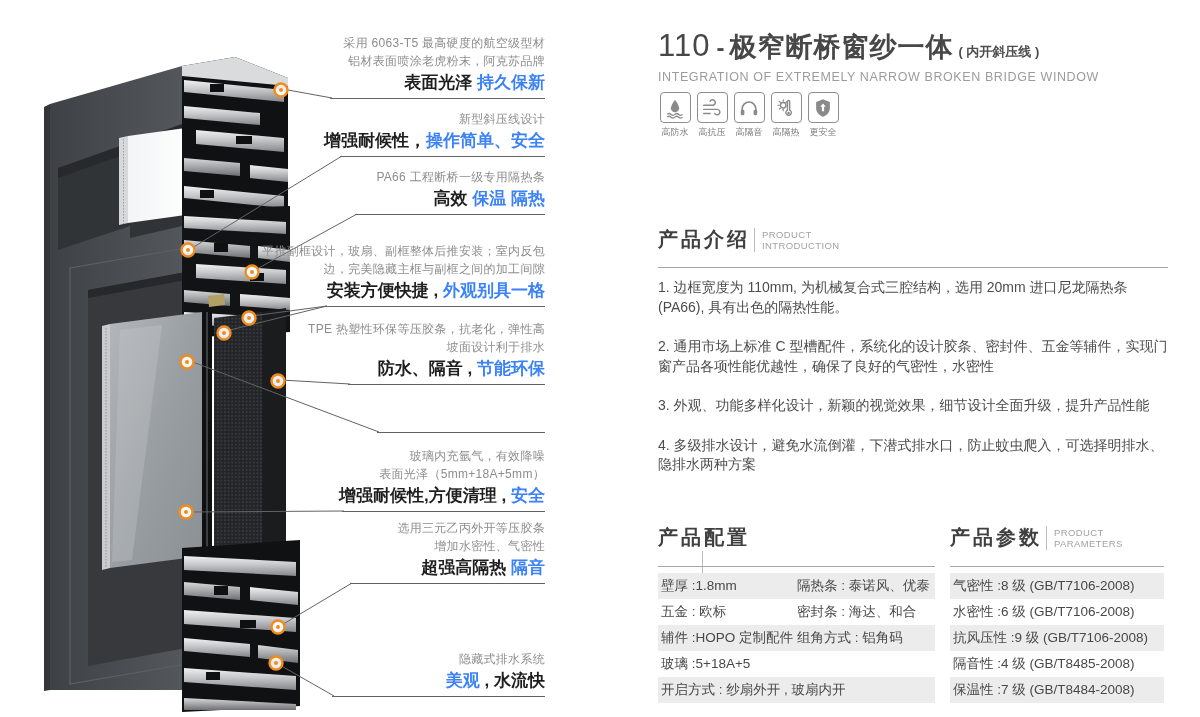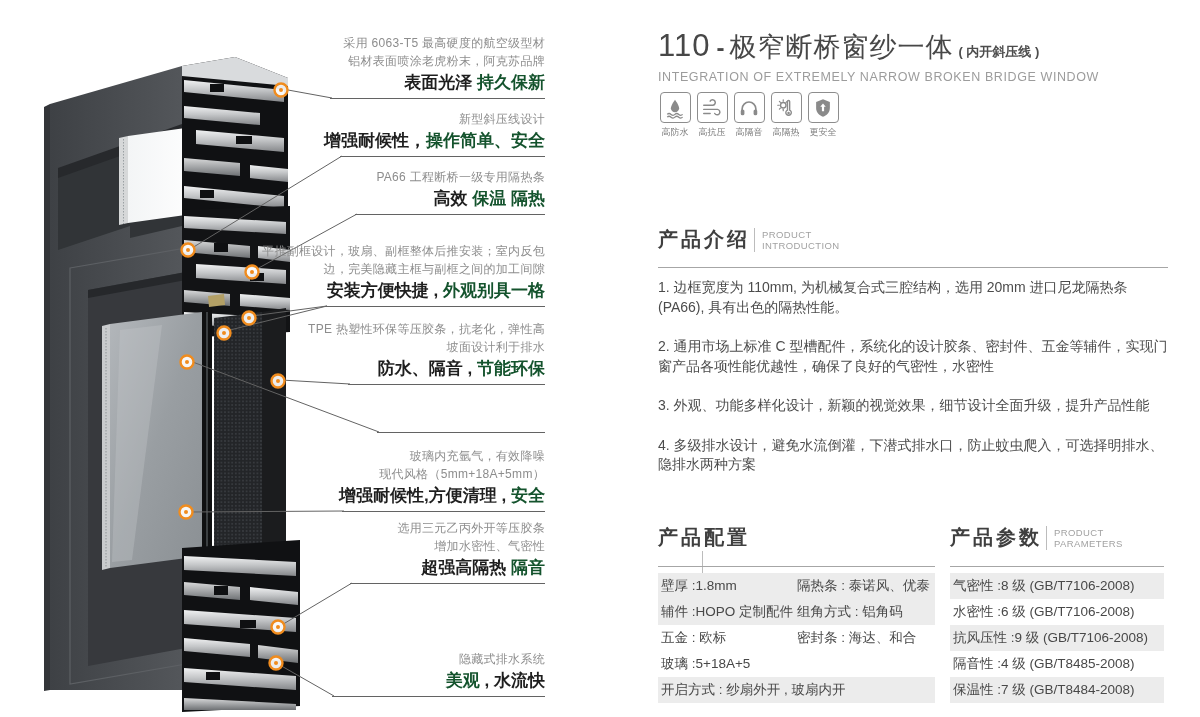--- a/index.html
+++ b/index.html
@@ -3,29 +3,29 @@
 <meta charset="utf-8">
 <style>
   html,body{margin:0;padding:0;background:#fff;}
   body{font-family:"Liberation Sans","DejaVu Sans",sans-serif;}
   #canvas{position:relative;width:1200px;height:717px;background:#fff;overflow:hidden;}
 
   
   .co-text{position:absolute;right:655px;text-align:right;white-space:nowrap;}
   .co-gray{font-size:12px;line-height:18px;color:#8d8d8d;letter-spacing:.3px;}
   .co-bold{font-size:17px;line-height:23px;font-weight:bold;color:#1e1e1e;padding-top:1px;}
-  .co-bold .blue{color:#14532d;}
+  .co-bold .blue{color:#3b82f6;}
   .co-line{position:absolute;height:0;border-top:1px solid #636363;}
 
   
   .rp{position:absolute;left:658px;}
   .title-row{top:28px;display:flex;align-items:baseline;color:#474747;}
   .title-num{font-size:31px;font-weight:normal;letter-spacing:1px;}
   .title-dash{font-size:24px;font-weight:bold;margin:0 5px 0 6px;}
-  .title-cn{font-size:27px;font-weight:normal;letter-spacing:1px;}
+  .title-cn{font-size:27px;font-weight:bold;letter-spacing:1px;}
   .title-paren{font-size:13px;font-weight:bold;margin-left:5px;color:#4d4d4d;}
   .subtitle{top:70px;font-size:12.5px;color:#9c9c9c;letter-spacing:.6px;}
 
   .icons-row{top:92px;display:flex;}
   .feat{width:34px;margin-right:3px;display:flex;flex-direction:column;align-items:center;}
   .feat-box{width:29px;height:29px;border:1.5px solid #8d8d8d;border-radius:4px;display:flex;align-items:center;justify-content:center;}
   .feat-box svg{display:block;}
   .feat-label{font-size:9px;color:#7d7d7d;margin-top:3px;white-space:nowrap;}
 
   .sec-head{display:flex;align-items:center;}
@@ -234,21 +234,21 @@
     <div class="co-gray">TPE 热塑性环保等压胶条，抗老化，弹性高</div>
     <div class="co-gray">坡面设计利于排水</div>
     <div class="co-bold"><span>防水、隔音 , </span><span class="blue">节能环保</span><span></span></div>
   </div>
   <div class="co-line" style="left:348px;width:197px;top:384px;"></div>
 
   <div class="co-line" style="left:377px;width:168px;top:432px;"></div>
 
   <div class="co-text" style="bottom:210px;">
     <div class="co-gray">玻璃内充氩气，有效降噪</div>
-    <div class="co-gray">现代风格（5mm+18A+5mm）</div>
+    <div class="co-gray">表面光泽（5mm+18A+5mm）</div>
     <div class="co-bold"><span>增强耐候性,方便清理 , </span><span class="blue">安全</span><span></span></div>
   </div>
   <div class="co-line" style="left:342px;width:203px;top:511px;"></div>
 
   <div class="co-text" style="bottom:138px;">
     <div class="co-gray">选用三元乙丙外开等压胶条</div>
     <div class="co-gray">增加水密性、气密性</div>
     <div class="co-bold"><span>超强高隔热 </span><span class="blue">隔音</span><span></span></div>
   </div>
   <div class="co-line" style="left:350px;width:195px;top:583px;"></div>
@@ -351,27 +351,27 @@
       <span>CONFIGURATION</span>
     </span>
   </div>
   <div class="rule" style="left:658px;top:566px;width:277px;"></div>
 
   <div class="tbl" style="left:658px;width:277px;">
     <div class="tbl-row shaded">
       <span class="cfg-c1">壁厚 :1.8mm</span>
       <span class="cfg-c2">隔热条 : 泰诺风、优泰</span>
     </div>
-    <div class="tbl-row shaded">
-      <span class="cfg-c1">辅件 :HOPO 定制配件</span>
-      <span class="cfg-c2">组角方式 : 铝角码</span>
-    </div>
     <div class="tbl-row">
       <span class="cfg-c1">五金 : 欧标</span>
       <span class="cfg-c2">密封条 : 海达、和合</span>
+    </div>
+    <div class="tbl-row shaded">
+      <span class="cfg-c1">辅件 :HOPO 定制配件</span>
+      <span class="cfg-c2">组角方式 : 铝角码</span>
     </div>
     <div class="tbl-row">
       <span class="cfg-c1">玻璃 :5+18A+5</span>
       <span class="cfg-c2"></span>
     </div>
     <div class="tbl-row shaded">
       <span>开启方式 : 纱扇外开 , 玻扇内开</span>
     </div>
   </div>
 

